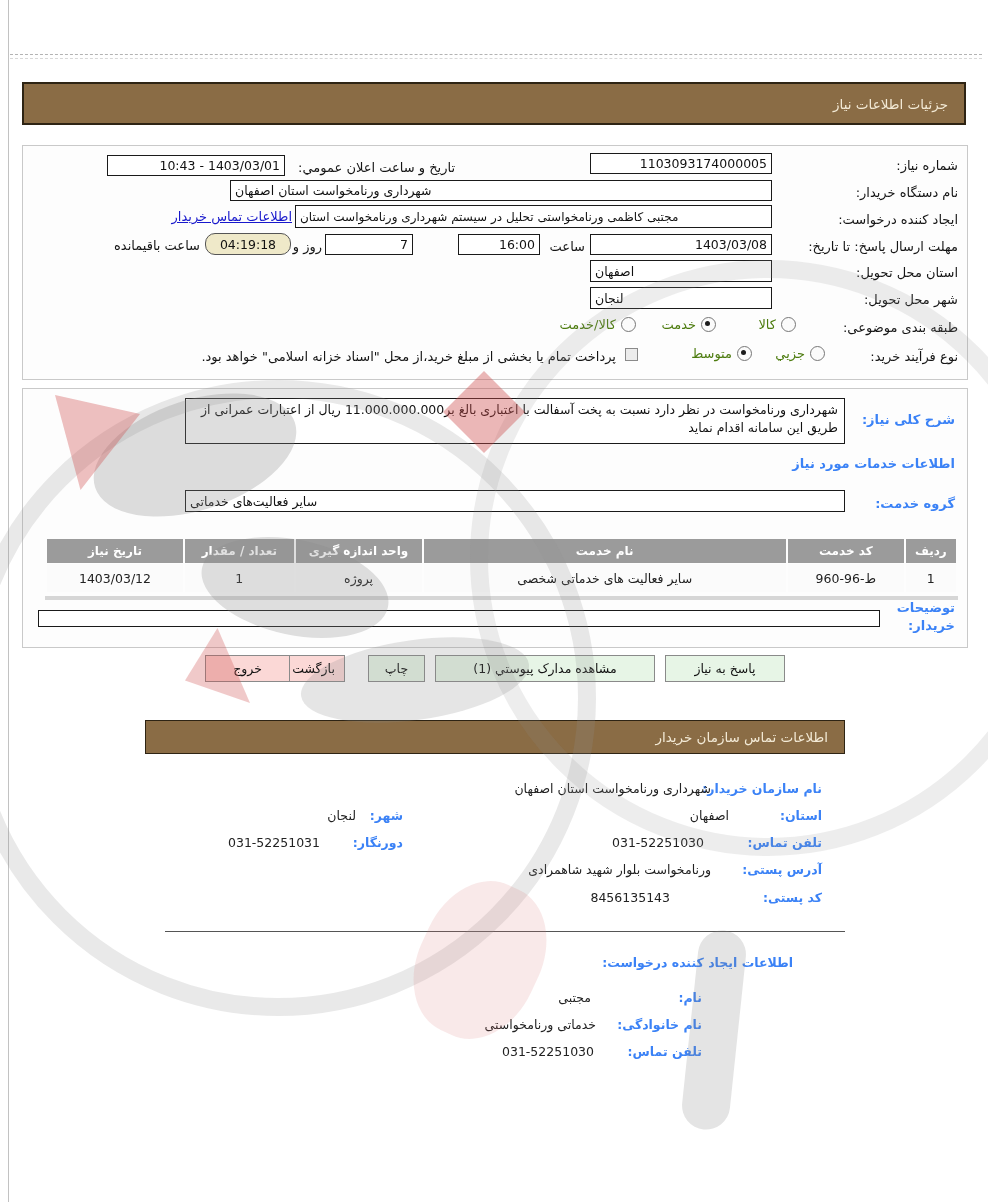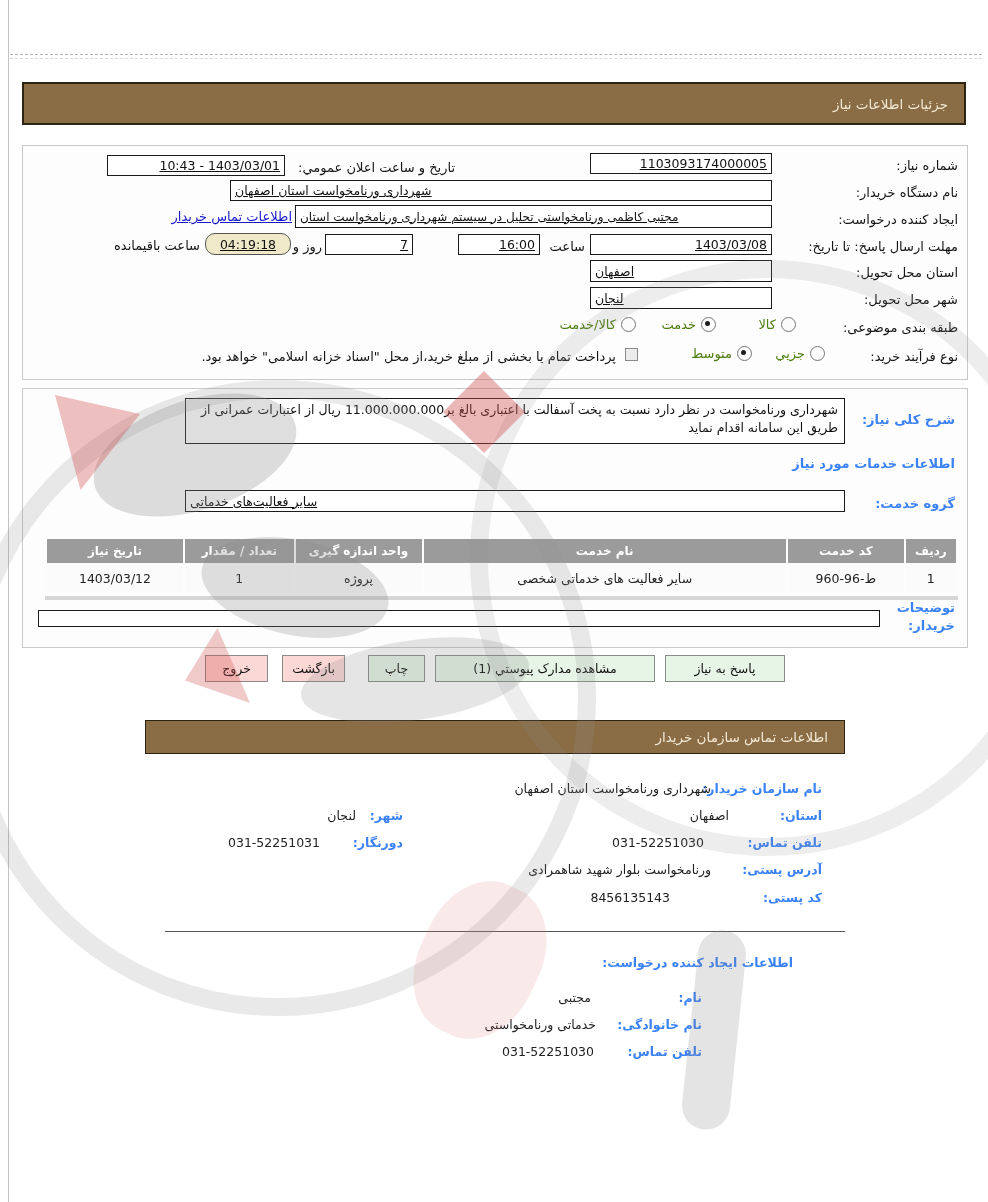--- a/index.html
+++ b/index.html
@@ -11,21 +11,21 @@
   .blbl{position:absolute;font-size:12.5px;font-weight:bold;color:#3b82f6;white-space:nowrap;}
   .bval{position:absolute;font-size:12.5px;color:#222;white-space:nowrap;}
 
   .panel{position:absolute;border:1px solid #c9c9c9;background:#fdfdfd;}
 
   .brownbar{position:absolute;background:#8a6c45;border:2px solid #2e2414;box-sizing:border-box;
             color:#f3ead6;font-size:13.5px;display:flex;align-items:center;padding:0 16px;}
 
   .inp{position:absolute;background:#ffffff;border:1px solid #1a1a1a;box-sizing:border-box;
        font-size:12.5px;color:#111;display:flex;align-items:center;justify-content:flex-end;
-       padding:0 4px;direction:rtl;white-space:nowrap;overflow:hidden;text-decoration:underline;}
+       padding:0 4px;direction:rtl;white-space:nowrap;overflow:hidden;}
   .inp.ltr{direction:ltr;}
   .beige{background:#efe9c9;border:1px solid #555;}
 
   .link{position:absolute;font-size:13px;color:#1818cc;text-decoration:underline;white-space:nowrap;cursor:pointer;}
 
   .opt{position:absolute;display:flex;align-items:flex-start;gap:5px;direction:rtl;font-size:13px;color:#4d7c0f;white-space:nowrap;}
   .radio{width:13px;height:13px;border-radius:50%;border:1px solid #777;background:#fbfbfb;display:inline-block;position:relative;flex:0 0 auto;}
   .radio.sel::after{content:"";position:absolute;left:3px;top:3px;width:5px;height:5px;border-radius:50%;background:#1c1c1c;}
   .chk{position:absolute;width:13px;height:13px;border:1px solid #8a8a8a;background:#ececec;box-sizing:border-box;}
 
@@ -167,21 +167,21 @@
   <div class="abs" style="left:45px;top:596px;width:913px;height:4px;background:#d6d6d6;"></div>
 
   <span class="blbl" style="right:33px;top:600px;font-size:13px;">توضیحات</span>
   <span class="blbl" style="right:33px;top:618px;font-size:13px;">خریدار:</span>
   <div class="inp" style="left:38px;top:610px;width:842px;height:17px;"></div>
 
   <div class="btn green" style="left:665px;top:655px;width:120px;">پاسخ به نیاز</div>
   <div class="btn green" style="left:435px;top:655px;width:220px;">مشاهده مدارک پیوستي (1)</div>
   <div class="btn green" style="left:368px;top:655px;width:57px;">چاپ</div>
   <div class="btn pink" style="left:282px;top:655px;width:63px;text-align:center;">بازگشت</div>
-  <div class="btn pink" style="left:205px;top:655px;width:63px;">خروج</div>
+  <div class="btn pink" style="left:205px;top:655px;width:85px;">خروج</div>
 
   <div class="brownbar" style="left:145px;top:720px;width:700px;height:34px;border-width:1px;">
     <span>اطلاعات تماس سازمان خریدار</span>
   </div>
 
   <span class="blbl" style="right:166px;top:781px;">نام سازمان خریدار:</span>
   <span class="bval" style="right:277px;top:781px;">شهرداری ورنامخواست استان اصفهان</span>
 
   <span class="blbl" style="right:166px;top:808px;">استان:</span>
   <span class="bval" style="right:259px;top:808px;">اصفهان</span>

